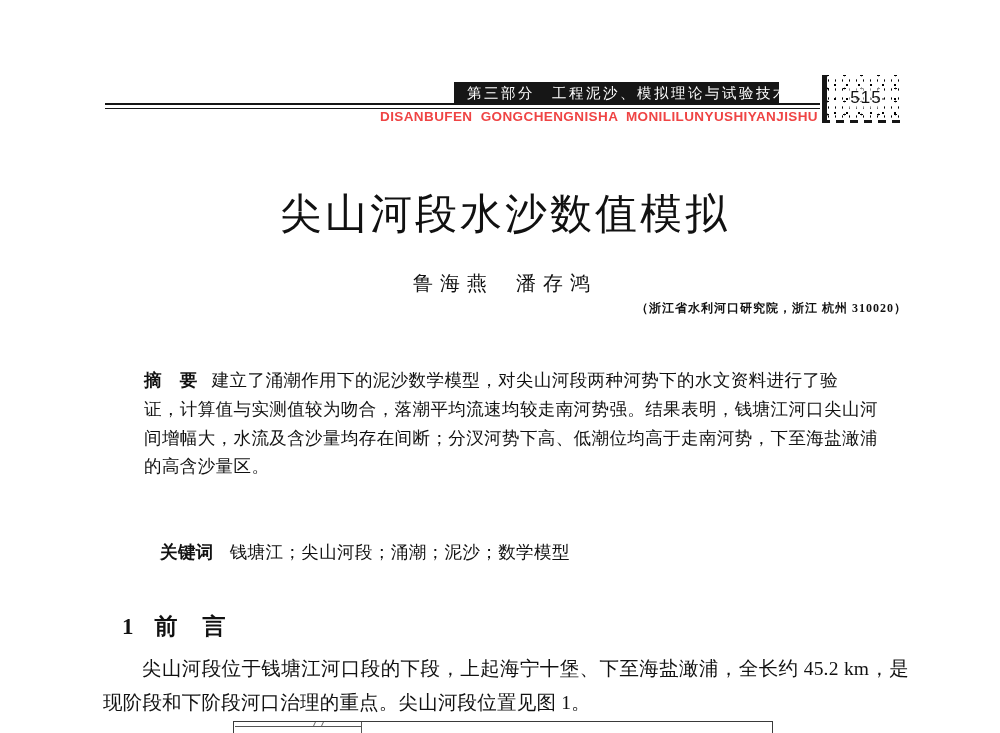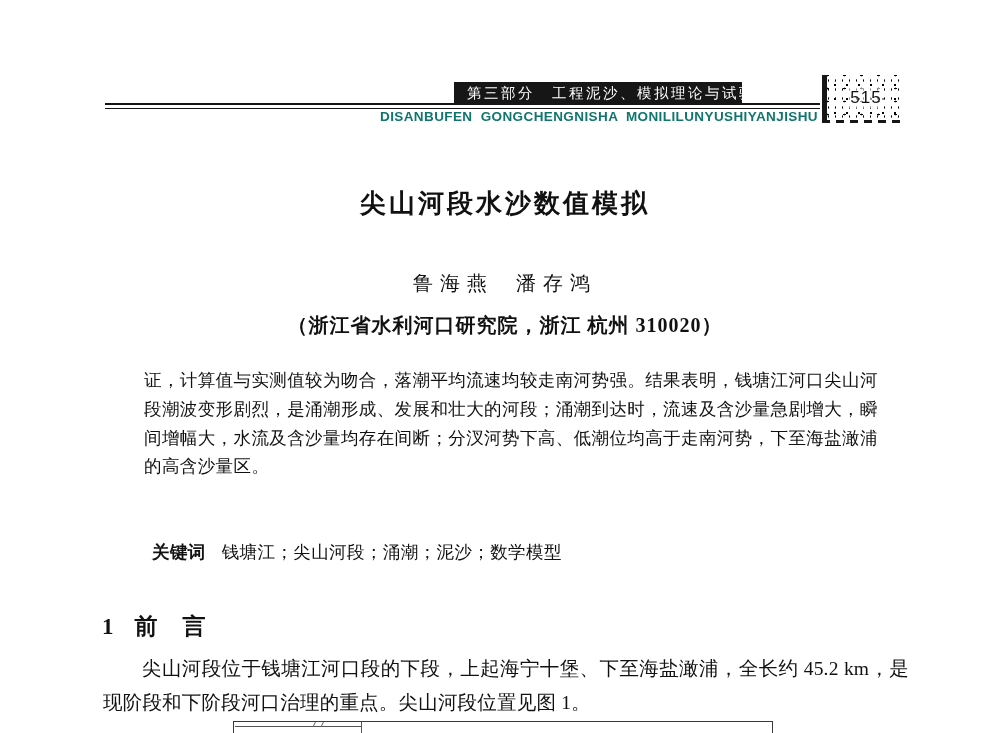--- a/index.html
+++ b/index.html
@@ -6,29 +6,29 @@
   .page{
     position:relative;width:1000px;height:733px;background:#ffffff;
     overflow:hidden;font-family:"Liberation Serif","DejaVu Serif",serif;color:#111;
   }
   
   .rule-double{
     position:absolute;left:105px;top:103px;width:715px;height:3px;
     border-top:2.5px solid #151515;border-bottom:1.2px solid #151515;
   }
   .header-bar{
-    position:absolute;left:454px;top:82px;width:288px;height:22px;
+    position:absolute;left:454px;top:82px;width:325px;height:22px;
     background:#161616;color:#fff;display:flex;align-items:center;
     padding-left:13px;box-sizing:border-box;
     font-size:14.5px;letter-spacing:2.5px;white-space:nowrap;
   }
   .pinyin{
     position:absolute;left:105px;top:109px;width:713px;text-align:right;
     font-family:"Liberation Sans","DejaVu Sans",sans-serif;font-weight:bold;
-    font-size:13.5px;letter-spacing:0.4px;word-spacing:4px;white-space:nowrap;color:#0f766e;
+    font-size:13.5px;letter-spacing:0.4px;word-spacing:4px;white-space:nowrap;color:#ef4444;
   }
   .pagebox{
     position:absolute;left:822px;top:75px;width:83px;height:45px;
     border-left:5px solid #161616;box-sizing:border-box;
     display:flex;align-items:center;justify-content:center;
     background-image:
       radial-gradient(#000 1px, transparent 1.3px),
       radial-gradient(#000 0.7px, transparent 0.9px),
       radial-gradient(#000 1.1px, transparent 1.4px);
     background-size:12px 14px, 7px 9px, 17px 13px;
@@ -38,46 +38,46 @@
     font-family:"Liberation Sans","DejaVu Sans",sans-serif;font-weight:normal;
     font-size:17px;letter-spacing:1px;background:rgba(255,255,255,0.55);padding:0 2px;
   }
   .pagebox-dash{
     position:absolute;left:822px;top:120px;width:84px;height:2.5px;
     background:repeating-linear-gradient(90deg,#161616 0 8px,transparent 8px 14px);
   }
   
   .title{
     position:absolute;left:103px;top:186px;width:804px;text-align:center;
-    font-size:26px;font-weight:bold;letter-spacing:3px;white-space:nowrap;
+    font-size:42px;font-weight:normal;letter-spacing:3px;white-space:nowrap;
   }
   .authors{
     position:absolute;left:103px;top:270px;width:804px;text-align:center;
     font-size:20px;letter-spacing:7px;white-space:nowrap;
   }
   .authors .gap{display:inline-block;width:22px;}
   .affiliation{
-    position:absolute;left:103px;top:312px;width:804px;text-align:center;
-    font-size:20px;font-weight:600;letter-spacing:1px;white-space:nowrap;
+    position:absolute;left:103px;top:300px;width:804px;text-align:right;
+    font-size:12px;font-weight:600;letter-spacing:1px;white-space:nowrap;
   }
   
   .abstract{
     position:absolute;left:144px;top:366px;width:718px;
     font-size:17.5px;line-height:28.8px;
   }
   .abstract .line{white-space:nowrap;letter-spacing:0.4px;}
   .abstract .label{font-weight:bold;margin-right:14px;letter-spacing:0.4px;}
   .keywords{
-    position:absolute;left:152px;top:540px;width:718px;
+    position:absolute;left:160px;top:540px;width:718px;
     font-size:17.5px;white-space:nowrap;letter-spacing:0.4px;
   }
   .keywords .label{font-weight:bold;margin-right:16px;}
   
   .section-heading{
-    position:absolute;left:102px;top:611px;font-size:23px;font-weight:bold;
+    position:absolute;left:122px;top:611px;font-size:23px;font-weight:bold;
     letter-spacing:1px;white-space:nowrap;
   }
   .section-heading .sec-num{margin-right:20px;}
   .body-par{
     position:absolute;left:103px;top:652px;width:806px;
     font-size:19.5px;line-height:33.5px;text-align:justify;
     text-indent:2em;letter-spacing:0.2px;
   }
   
   .figure-sliver{
@@ -111,22 +111,22 @@
   <div class="pagebox-dash"></div>
   <div class="pinyin">DISANBUFEN GONGCHENGNISHA MONILILUNYUSHIYANJISHU</div>
 
   <h1 class="title" style="margin:0;">尖山河段水沙数值模拟</h1>
   <div class="authors">
     <span>鲁海燕</span><span class="gap"></span><span>潘存鸿</span>
   </div>
   <div class="affiliation">（浙江省水利河口研究院，浙江 杭州 310020）</div>
 
   <div class="abstract">
+    <div class="line"><span class="label">摘　要</span><span>建立了涌潮作用下的泥沙数学模型，对尖山河段两种河势下的水文资料进行了验</span></div>
     <div class="line">证，计算值与实测值较为吻合，落潮平均流速均较走南河势强。结果表明，钱塘江河口尖山河</div>
-    <div class="line">段潮波变形剧烈，是涌潮形成、发展和壮大的河段；涌潮到达时，流速及含沙量急剧增大，瞬</div>
     <div class="line">间增幅大，水流及含沙量均存在间断；分汊河势下高、低潮位均高于走南河势，下至海盐澉浦</div>
     <div class="line">的高含沙量区。</div>
   </div>
   <div class="keywords">
     <span class="label">关键词</span><span>钱塘江；尖山河段；涌潮；泥沙；数学模型</span>
   </div>
 
   <div class="section-heading">
     <span class="sec-num">1</span><span>前　言</span>
   </div>

